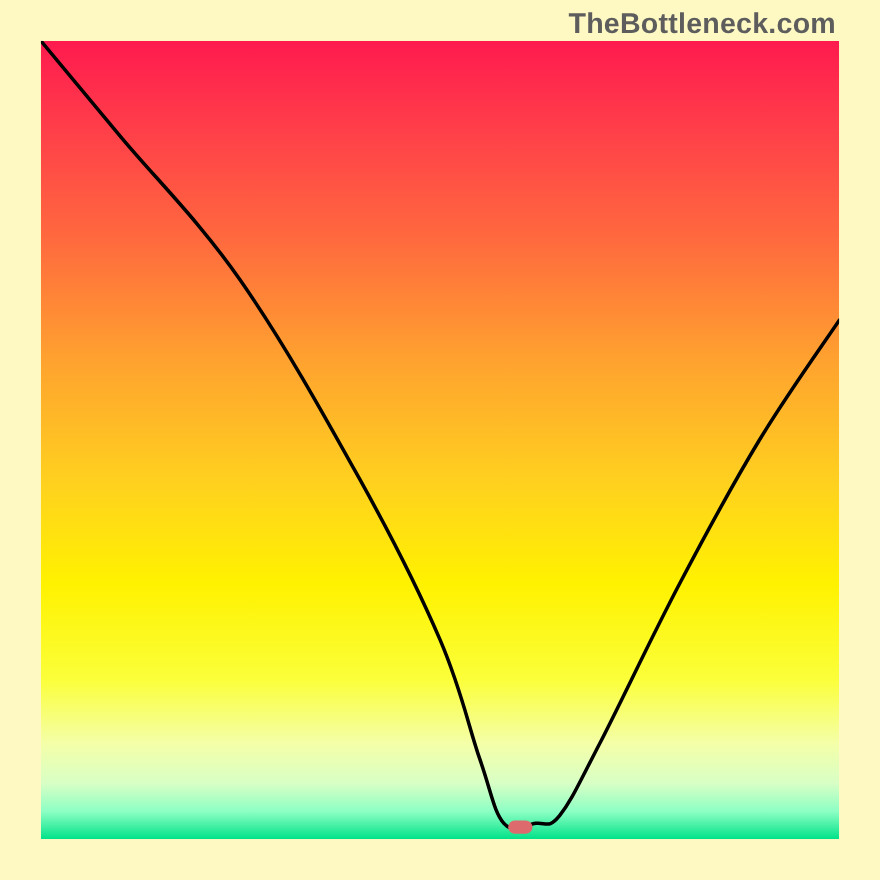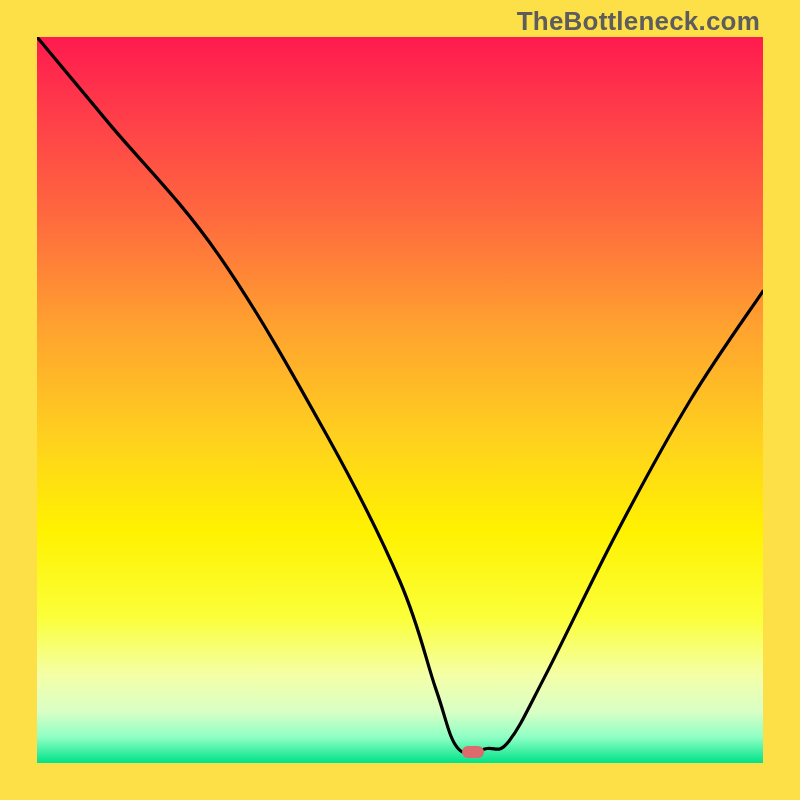--- a/index.html
+++ b/index.html
@@ -9,21 +9,21 @@
     height: 800px;
     background: #000;
     overflow: hidden;
   }
   .frame {
     position: absolute;
     left: 0;
     top: 0;
     width: 800px;
     height: 800px;
-    background: #fde047;
+    background: #fef9c3;
   }
   .plot-area {
     position: absolute;
     left: 37px;
     top: 37px;
     width: 726px;
     height: 726px;
     overflow: hidden;
   }
   .gradient-bg {

